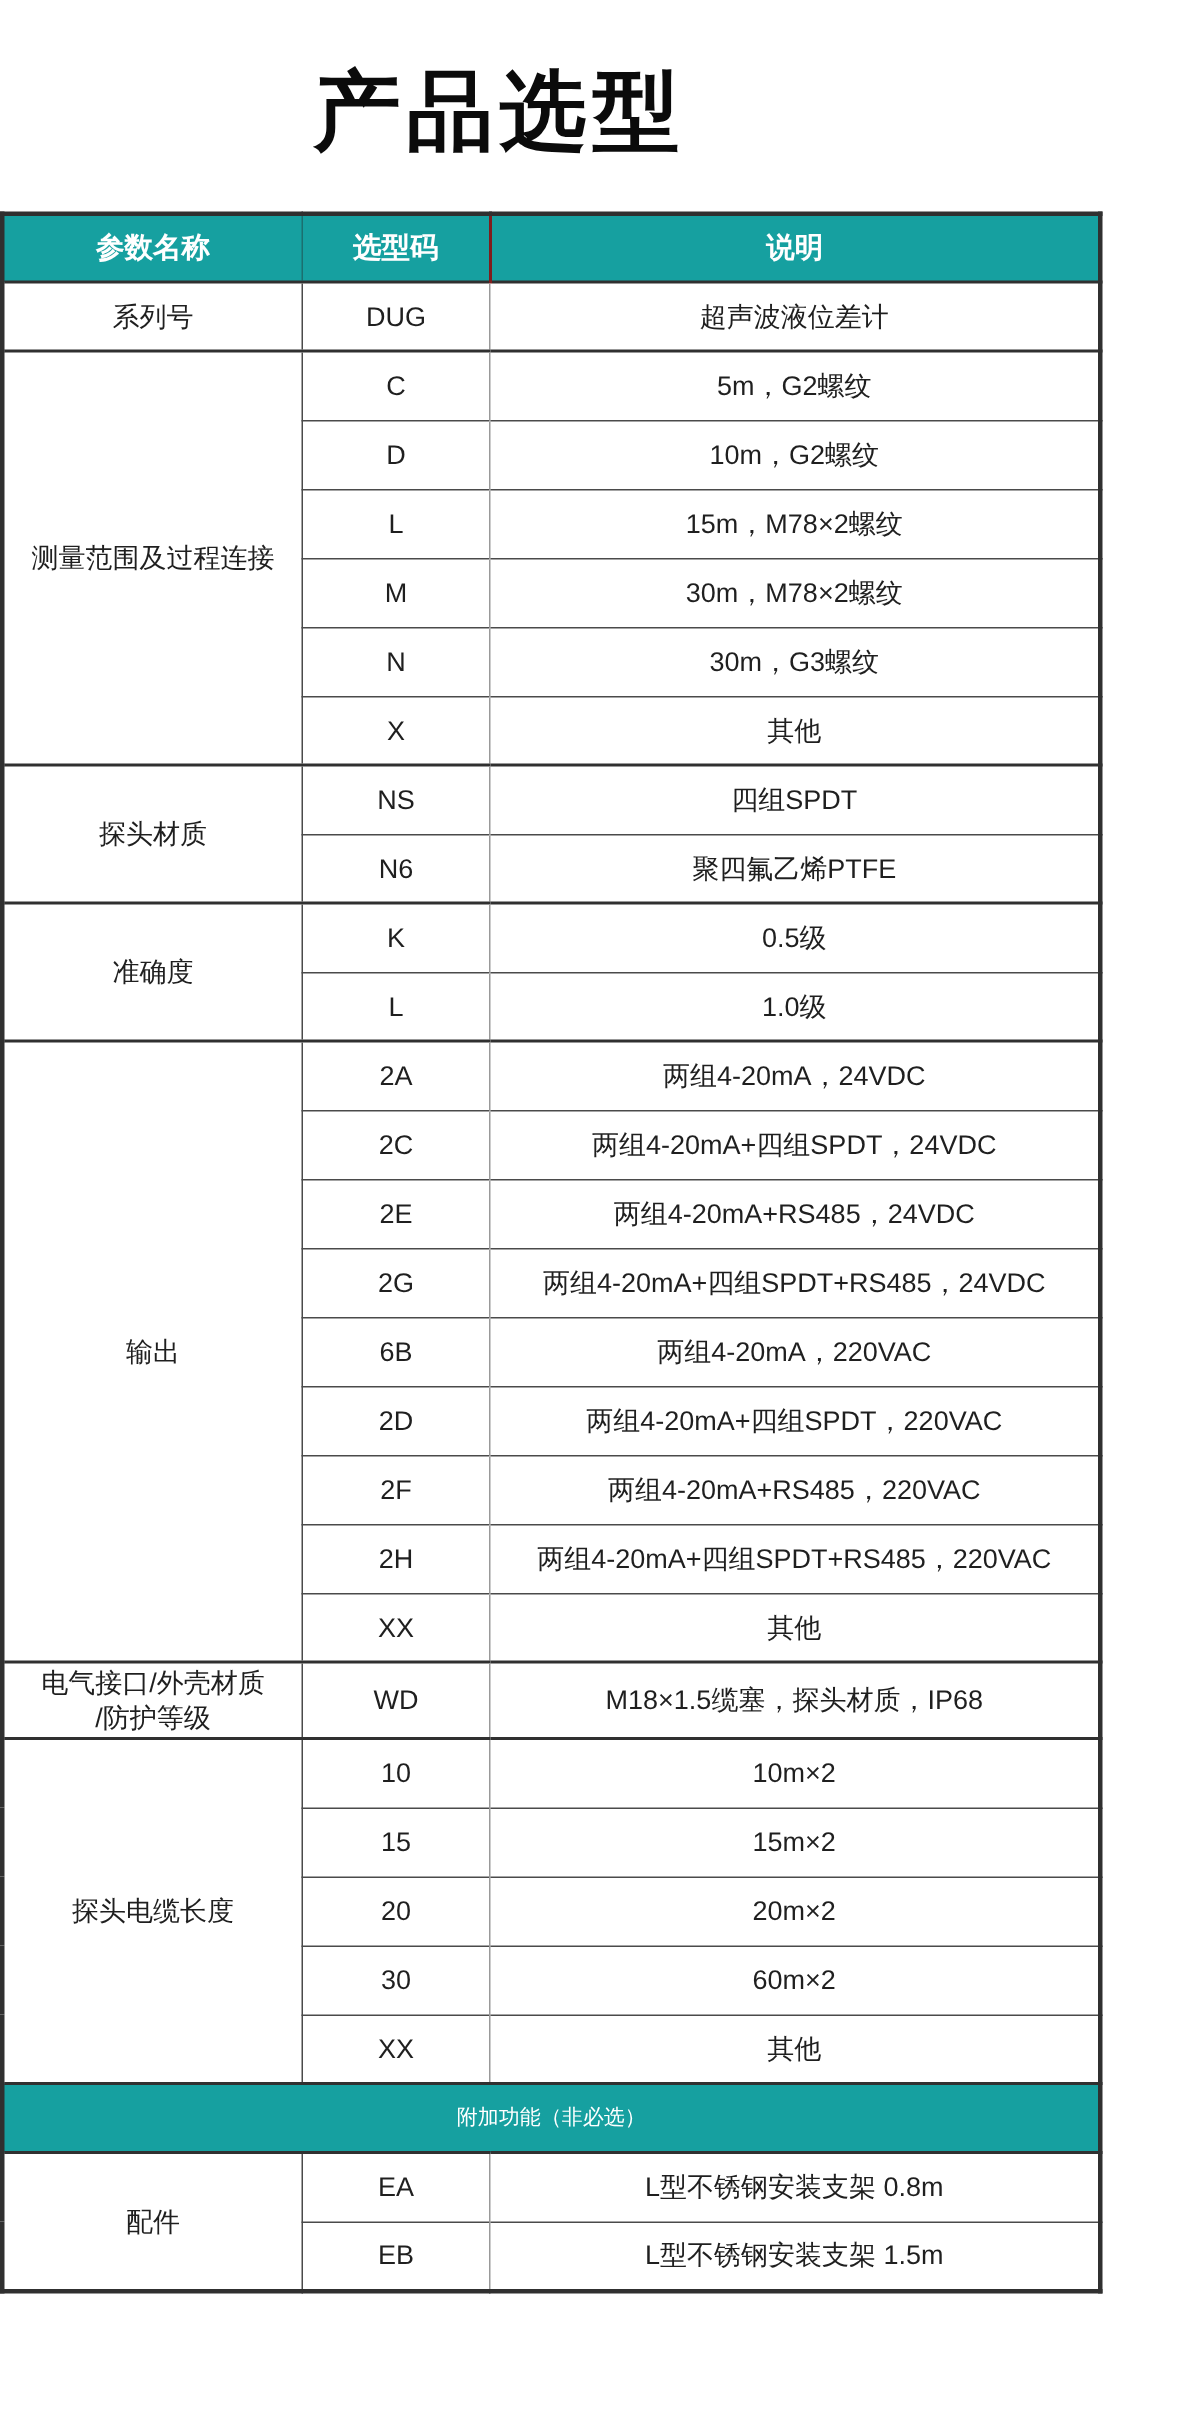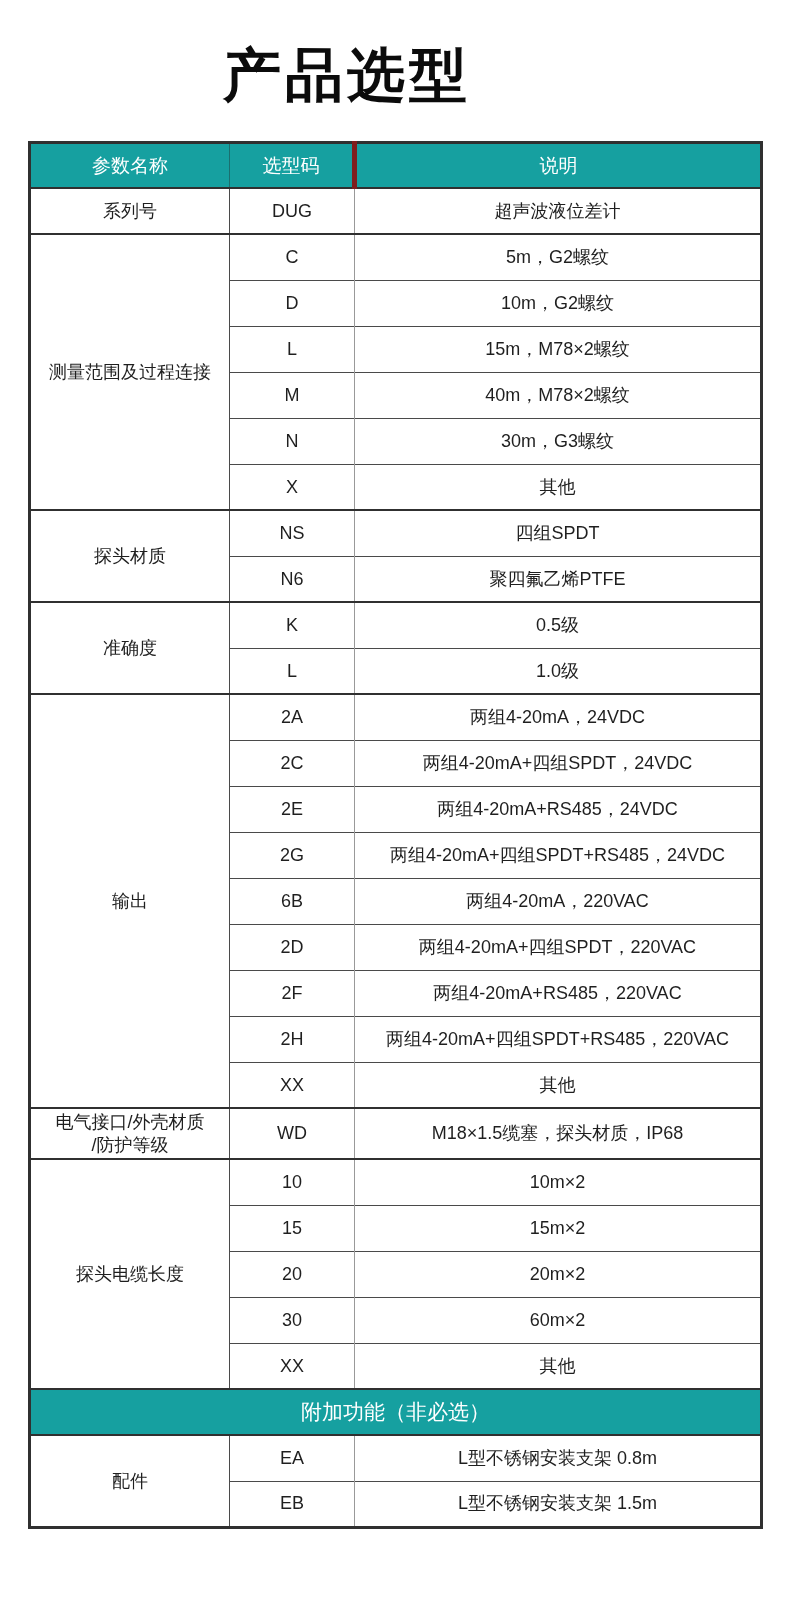--- a/index.html
+++ b/index.html
@@ -10,21 +10,21 @@
     --text: #1f1f1f;
   }
   * { margin: 0; padding: 0; box-sizing: border-box; }
   html, body {
     width: 790px;
     background: #ffffff;
     font-family: "Liberation Sans", "DejaVu Sans", sans-serif;
     color: var(--text);
   }
   body { height: 1616px; overflow: hidden; }
-  .page { width: 666px; position: relative; padding-left: 28px; }
+  .page { width: 666px; position: relative; }
   .title {
     margin-top: 42px;
     text-align: center;
     font-size: 58px;
     font-weight: 900;
     letter-spacing: 4px;
     color: #0b0b0b;
     line-height: 1.15;
   }
   table.sel {
@@ -41,39 +41,39 @@
     height: 46px;
     text-align: center;
     vertical-align: middle;
     font-size: 18px;
     line-height: 1.25;
     padding: 2px 6px;
   }
   thead th {
     background: var(--teal);
     color: #ffffff;
-    font-weight: 400;
+    font-weight: 700;
     font-size: 19px;
     border-bottom: 1px solid var(--border-dark);
   }
   tbody td { border-top: 1px solid var(--line-thin); }
   tbody tr.section-start > td { border-top: 2px solid var(--border-dark); }
   td.param {
     border-right: 1px solid var(--line-thin);
     white-space: pre-line;
     margin-top: 20px;
   }
   th.h-param { border-right: 1px solid #1b6f6f; }
-  th.h-code  { border-right: 5px solid #7f1d1d; }
+  th.h-code  { border-right: 2px solid #7f1d1d; }
   td.code { border-right: 1px solid var(--line-light); text-align: center; }
   td.banner {
     background: var(--teal);
     color: #ffffff;
     font-weight: 500;
-    font-size: 21px;
+    font-size: 14px;
     border-top: 2px solid var(--border-dark);
     border-bottom: 1px solid var(--border-dark);
   }
 </style>
 </head>
 <body>
 
 <div class="page">
   <h1 class="title">产品选型</h1>
 
@@ -104,21 +104,21 @@
         <tr>
           <td class="code">D</td>
           <td class="desc">10m，G2螺纹</td>
         </tr>
         <tr>
           <td class="code">L</td>
           <td class="desc">15m，M78×2螺纹</td>
         </tr>
         <tr>
           <td class="code">M</td>
-          <td class="desc">40m，M78×2螺纹</td>
+          <td class="desc">30m，M78×2螺纹</td>
         </tr>
         <tr>
           <td class="code">N</td>
           <td class="desc">30m，G3螺纹</td>
         </tr>
         <tr>
           <td class="code">X</td>
           <td class="desc">其他</td>
         </tr>
         <tr class="section-start">

